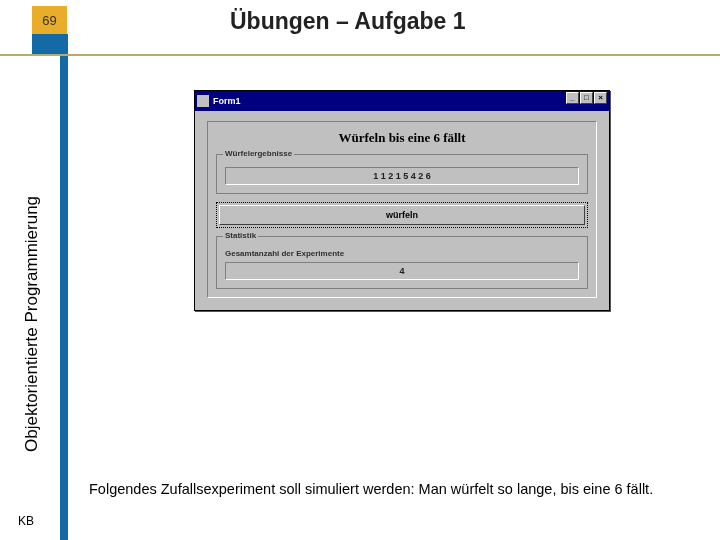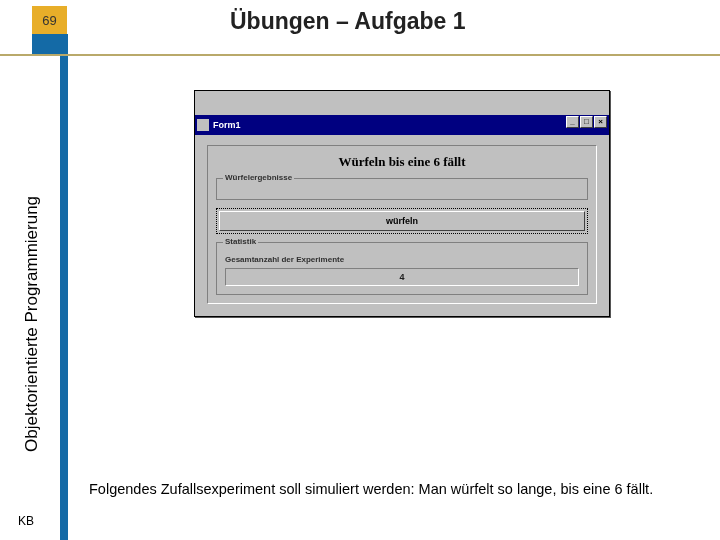--- a/index.html
+++ b/index.html
@@ -89,21 +89,20 @@
     border: 1px solid #000;
     box-shadow: 1px 1px 0 #555;
   }
   .titlebar {
     height: 16px;
     background: #000080;
     display: flex;
     align-items: center;
     padding: 10px 2px;
     position: relative;
-    margin-top: 24px;
   }
   .titlebar .icon {
     width: 12px; height: 12px;
     background: #c0c0c0;
     margin-right: 4px;
   }
   .titlebar .wtitle {
     color: #fff;
     font-size: 9px;
     font-family: Tahoma, sans-serif;
@@ -223,20 +222,21 @@
       <div class="winbtn">□</div>
       <div class="winbtn">×</div>
     </div>
   </div>
   <div class="client">
     <div class="panel">
       <div class="caption-row">Würfeln bis eine 6 fällt</div>
 
       <div class="groupbox">
         <div class="glabel">Würfelergebnisse</div>
+        <div class="sunken">1 1 2 1 5 4 2 6</div>
       </div>
 
 
       <div class="dotted-focus">
         <div class="win-button">würfeln</div>
       </div>
 
       <div class="groupbox" style="margin-bottom:0">
         <div class="glabel">Statistik</div>
         <div class="stat-row">

